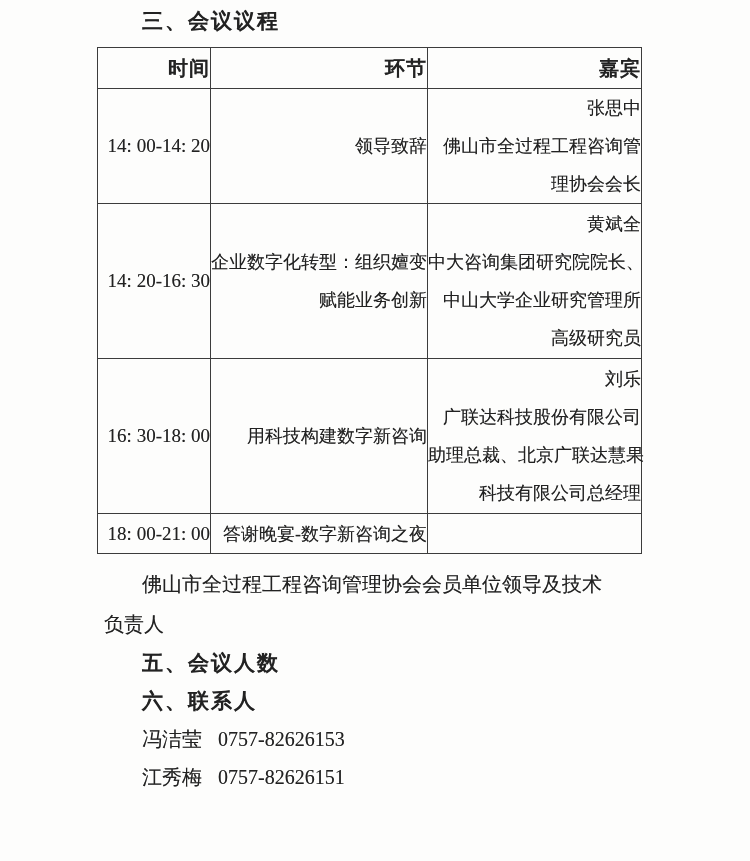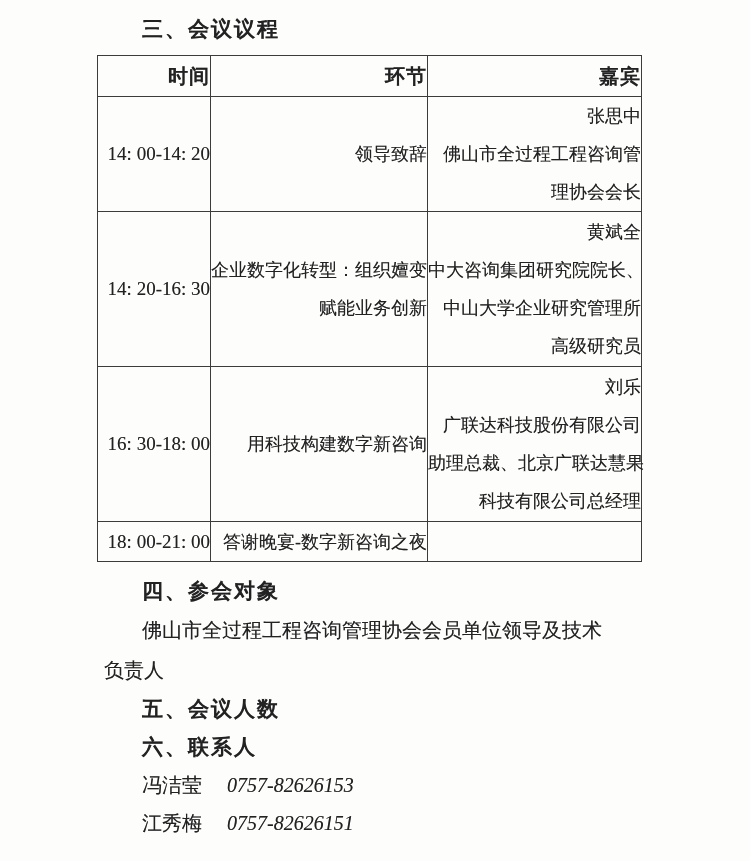--- a/index.html
+++ b/index.html
@@ -13,21 +13,21 @@
     height: 861px;
     margin: 0 auto;
     background: #fdfdfc;
     overflow: hidden;
     font-family: "Liberation Serif", serif;
     color: #222;
     text-shadow: 0 0 0.5px rgba(40,40,40,0.45);
   }
   .doc-title {
     margin: 0;
-    padding: 16px 0 0 142px;
+    padding: 8px 0 0 142px;
     font-size: 21px;
     line-height: 26px;
     font-weight: 700;
     letter-spacing: 2px;
   }
   table.agenda {
     border-collapse: collapse;
     table-layout: fixed;
     margin: 13px 0 0 97px;
     width: 544px;
@@ -71,22 +71,21 @@
     font-weight: 700;
     font-size: 21px;
     letter-spacing: 2px;
   }
   .par {
     line-height: 40px;
     text-indent: 38px;
     white-space: pre-line;
   }
   .phone {
-    margin-left: 25px;
-    font-style: italic;
+    margin-left: 16px;
   }
 </style>
 </head>
 <body>
 
 <div class="page">
 
   <h2 class="doc-title">三、会议议程</h2>
 
   <table class="agenda">
@@ -129,21 +128,20 @@
       </tr>
       <tr class="row-3">
         <td class="time">18: 00-21: 00</td>
         <td class="session">答谢晚宴-数字新咨询之夜</td>
         <td class="guest"></td>
       </tr>
     </tbody>
   </table>
 
   <div class="lower">
-    <div class="ln heading">四、参会对象</div>
     <div class="par">佛山市全过程工程咨询管理协会会员单位领导及技术
 负责人</div>
     <div class="ln heading">五、会议人数</div>
     <div class="ln heading">六、联系人</div>
     <div class="ln contact">
       <span>冯洁莹</span><span class="phone">0757-82626153</span>
     </div>
     <div class="ln contact">
       <span>江秀梅</span><span class="phone">0757-82626151</span>
     </div>

